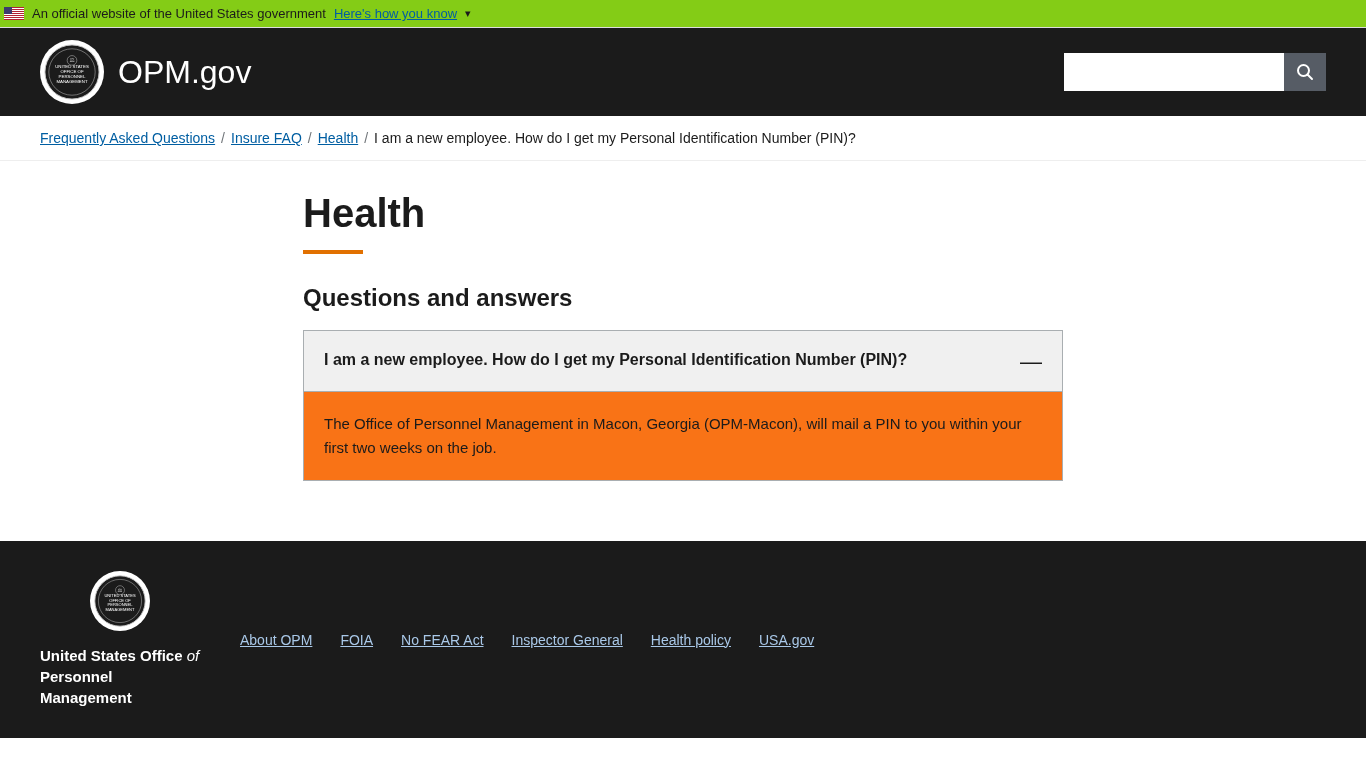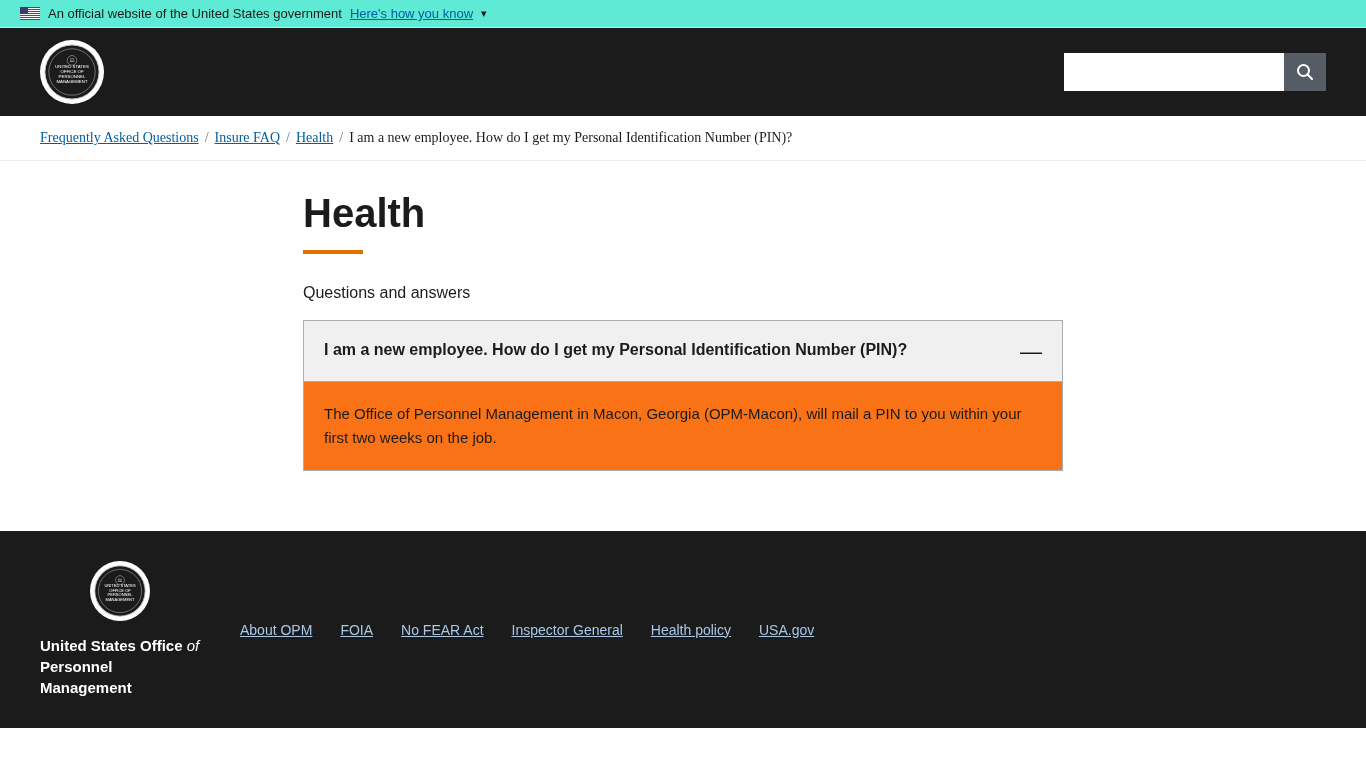--- a/index.html
+++ b/index.html
@@ -1,22 +1,22 @@
 <!DOCTYPE html>
 <html><head>
   <meta charset="utf-8">
   <style>
     * { margin: 0; padding: 0; box-sizing: border-box; }
     body { font-family: 'Source Sans Pro', Arial, sans-serif; background: #fff; color: #1b1b1b; font-size: 16px; }
 
     
     .gov-banner {
-      background: #5eead4;
+      background: #84cc16;
       border-bottom: 1px solid #ddd;
-      padding: 6px 20px;
+      padding: 6px 4px;
       display: flex;
       align-items: center;
       gap: 8px;
       font-size: 13px;
     }
     .gov-banner .flag {
       width: 20px;
       height: 13px;
       display: inline-block;
     }
@@ -86,21 +86,20 @@
       align-items: center;
       justify-content: center;
       color: #fff;
     }
 
     
     .breadcrumb-area {
       padding: 14px 40px;
       background: #fff;
       border-bottom: 1px solid #eee;
-      font-family: Liberation Serif, serif;
     }
     .breadcrumb {
       font-size: 14px;
       color: #1b1b1b;
       display: flex;
       flex-wrap: wrap;
       align-items: center;
       gap: 4px;
     }
     .breadcrumb a {
@@ -127,22 +126,22 @@
       color: #1b1b1b;
       margin-bottom: 14px;
     }
     .orange-rule {
       width: 60px;
       height: 4px;
       background: #e17000;
       margin-bottom: 30px;
     }
     .section-heading {
-      font-size: 16px;
-      font-weight: 400;
+      font-size: 24px;
+      font-weight: 700;
       margin-bottom: 18px;
     }
 
     
     .accordion {
       border: 1px solid #a9aeb1;
       margin-bottom: 0;
     }
     .accordion-header {
       background: #f0f0f0;
@@ -257,20 +256,23 @@
         <circle cx="30" cy="30" r="28" fill="#1b1b1b" stroke="#ccc" stroke-width="1"></circle>
         <circle cx="30" cy="30" r="24" fill="none" stroke="#ccc" stroke-width="0.5"></circle>
         <text x="30" y="26" text-anchor="middle" fill="#fff" font-size="4.5" font-family="Arial">UNITED STATES</text>
         <text x="30" y="31" text-anchor="middle" fill="#fff" font-size="4.5" font-family="Arial">OFFICE OF</text>
         <text x="30" y="36" text-anchor="middle" fill="#fff" font-size="4.5" font-family="Arial">PERSONNEL</text>
         <text x="30" y="41" text-anchor="middle" fill="#fff" font-size="4.5" font-family="Arial">MANAGEMENT</text>
         <circle cx="30" cy="18" r="5" fill="none" stroke="#ccc" stroke-width="0.5"></circle>
         <text x="30" y="20" text-anchor="middle" fill="#ccc" font-size="6">⚖</text>
       </svg>
     </div>
+    <span class="site-title">
+      <span>OPM</span><span style="font-weight:300;">.gov</span>
+    </span>
   </a>
   <div class="search-area">
     <input class="search-input" type="text" placeholder="" style="">
     <button class="search-button">
       <svg width="18" height="18" viewBox="0 0 18 18" fill="none" xmlns="http://www.w3.org/2000/svg">
         <circle cx="7.5" cy="7.5" r="5.5" stroke="white" stroke-width="2"></circle>
         <line x1="11.5" y1="11.5" x2="16" y2="16" stroke="white" stroke-width="2" stroke-linecap="round"></line>
       </svg>
     </button>
   </div>

